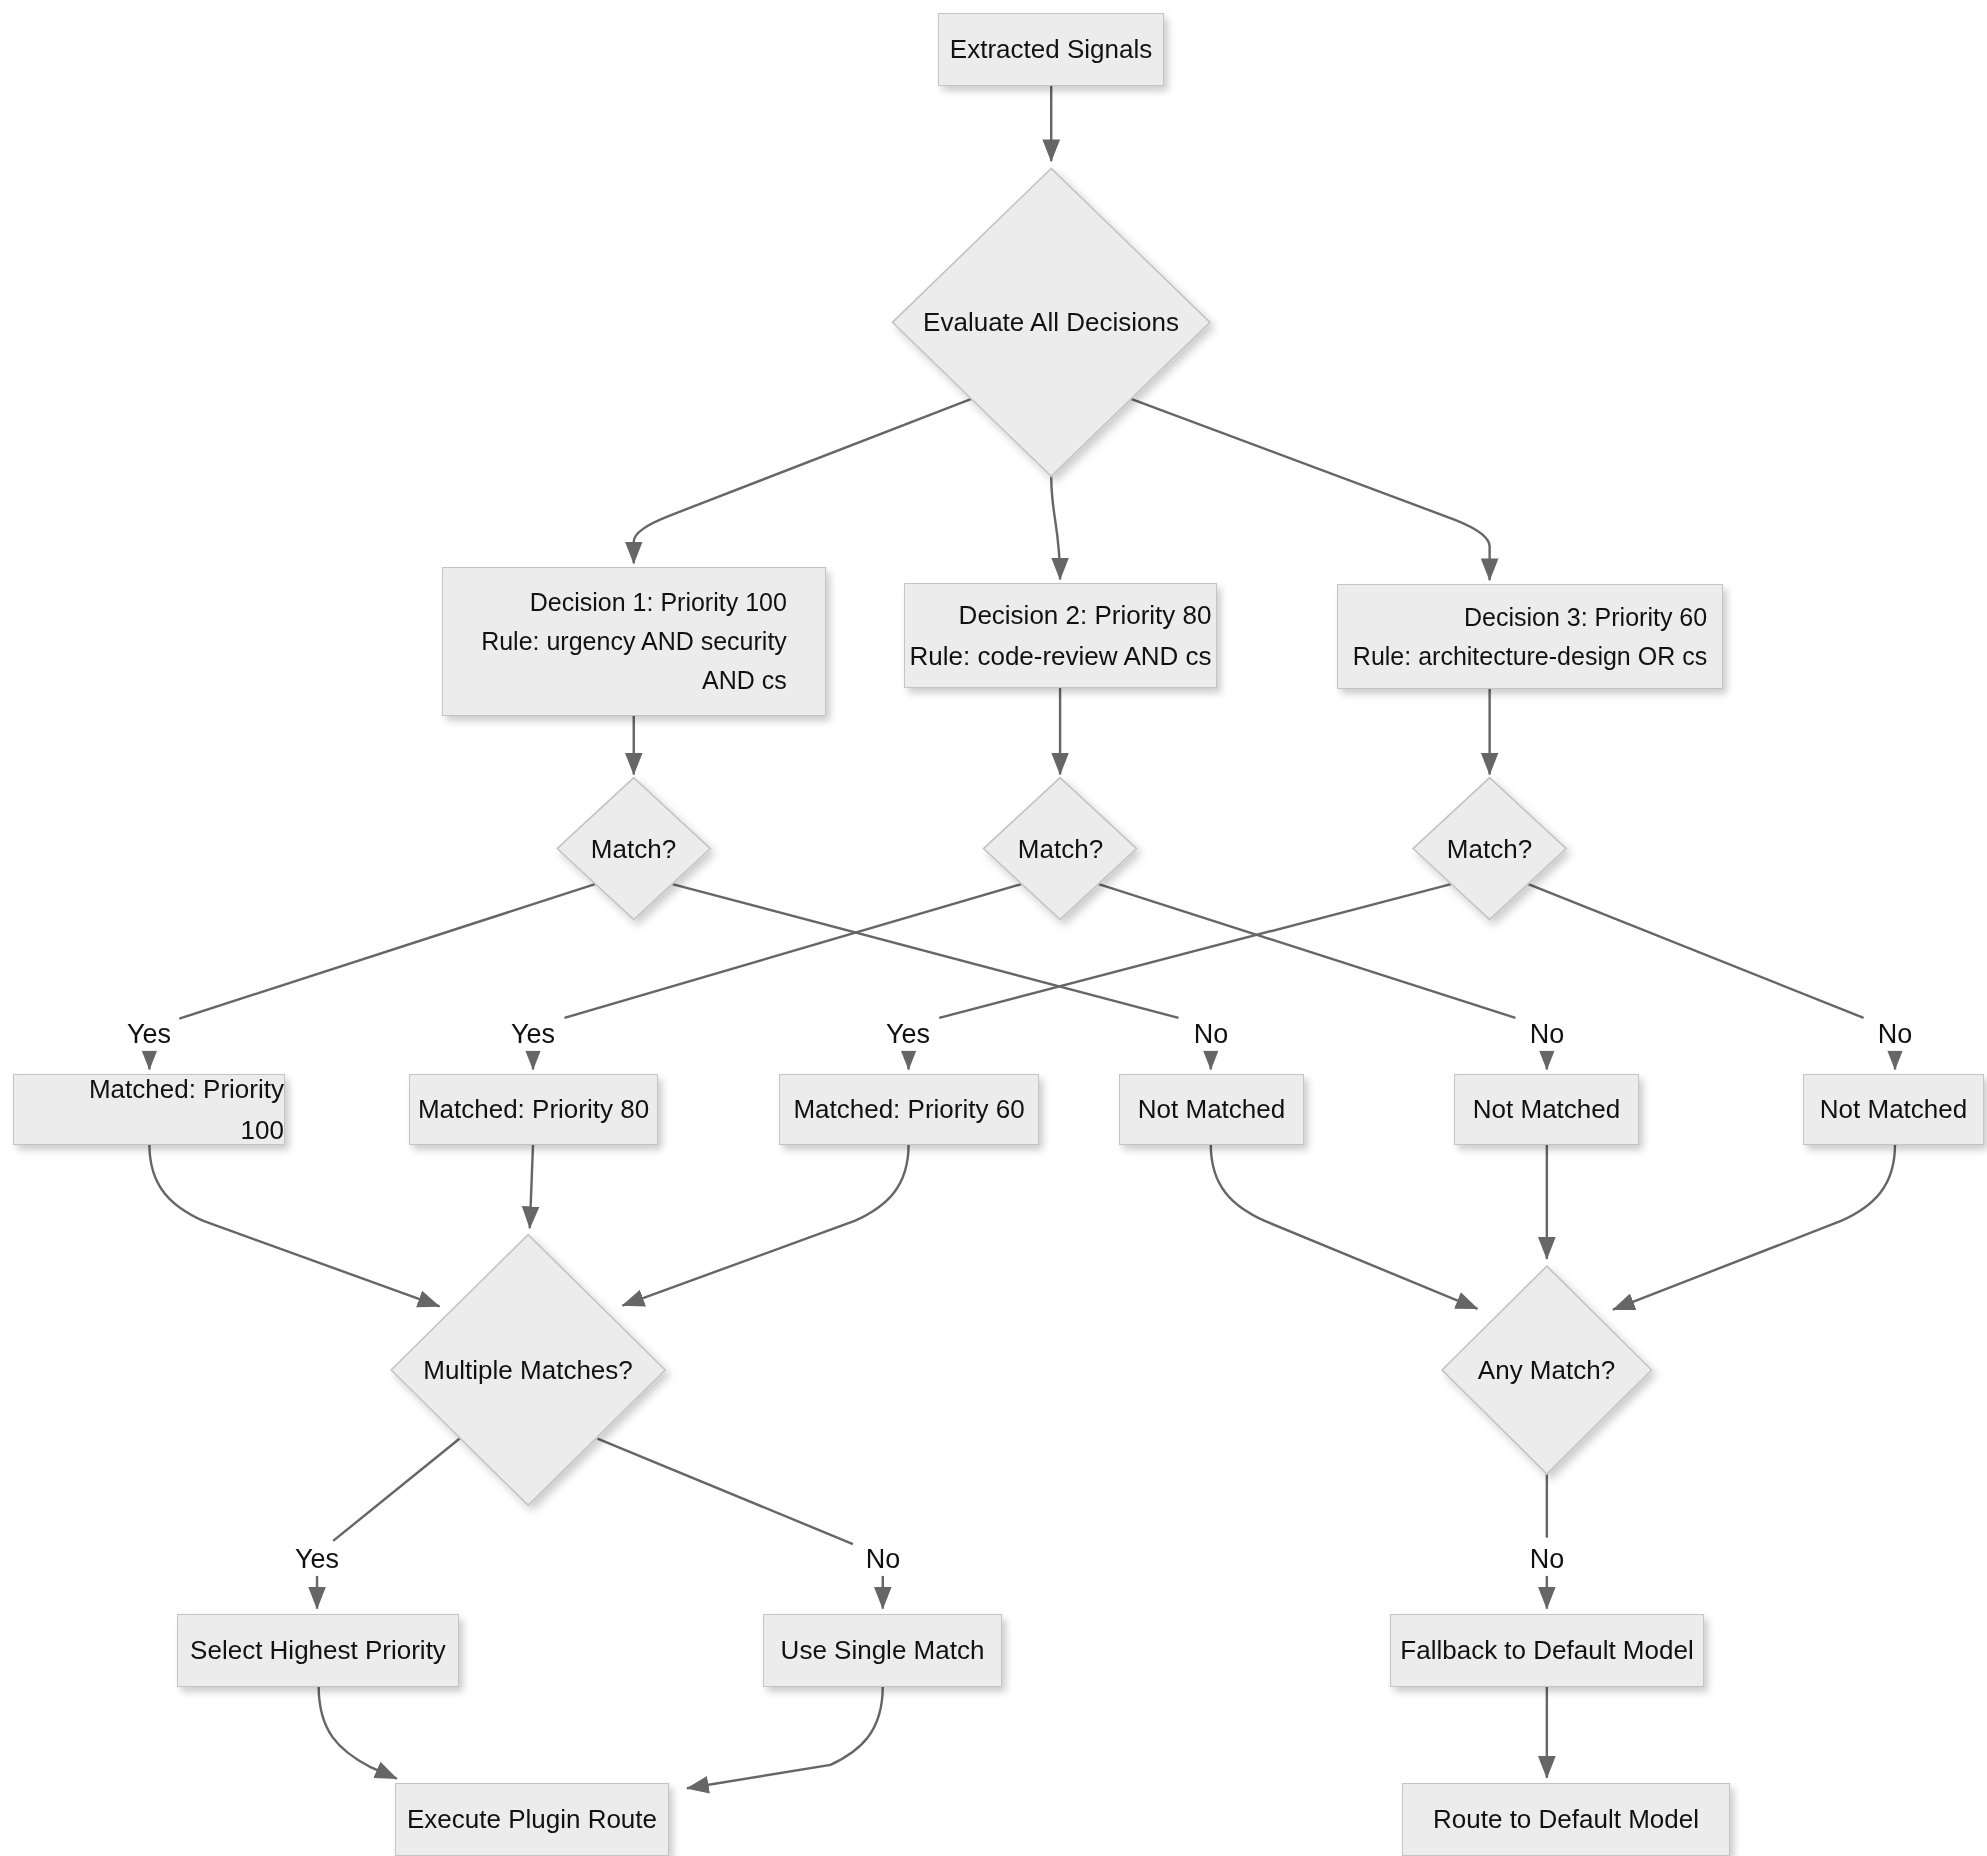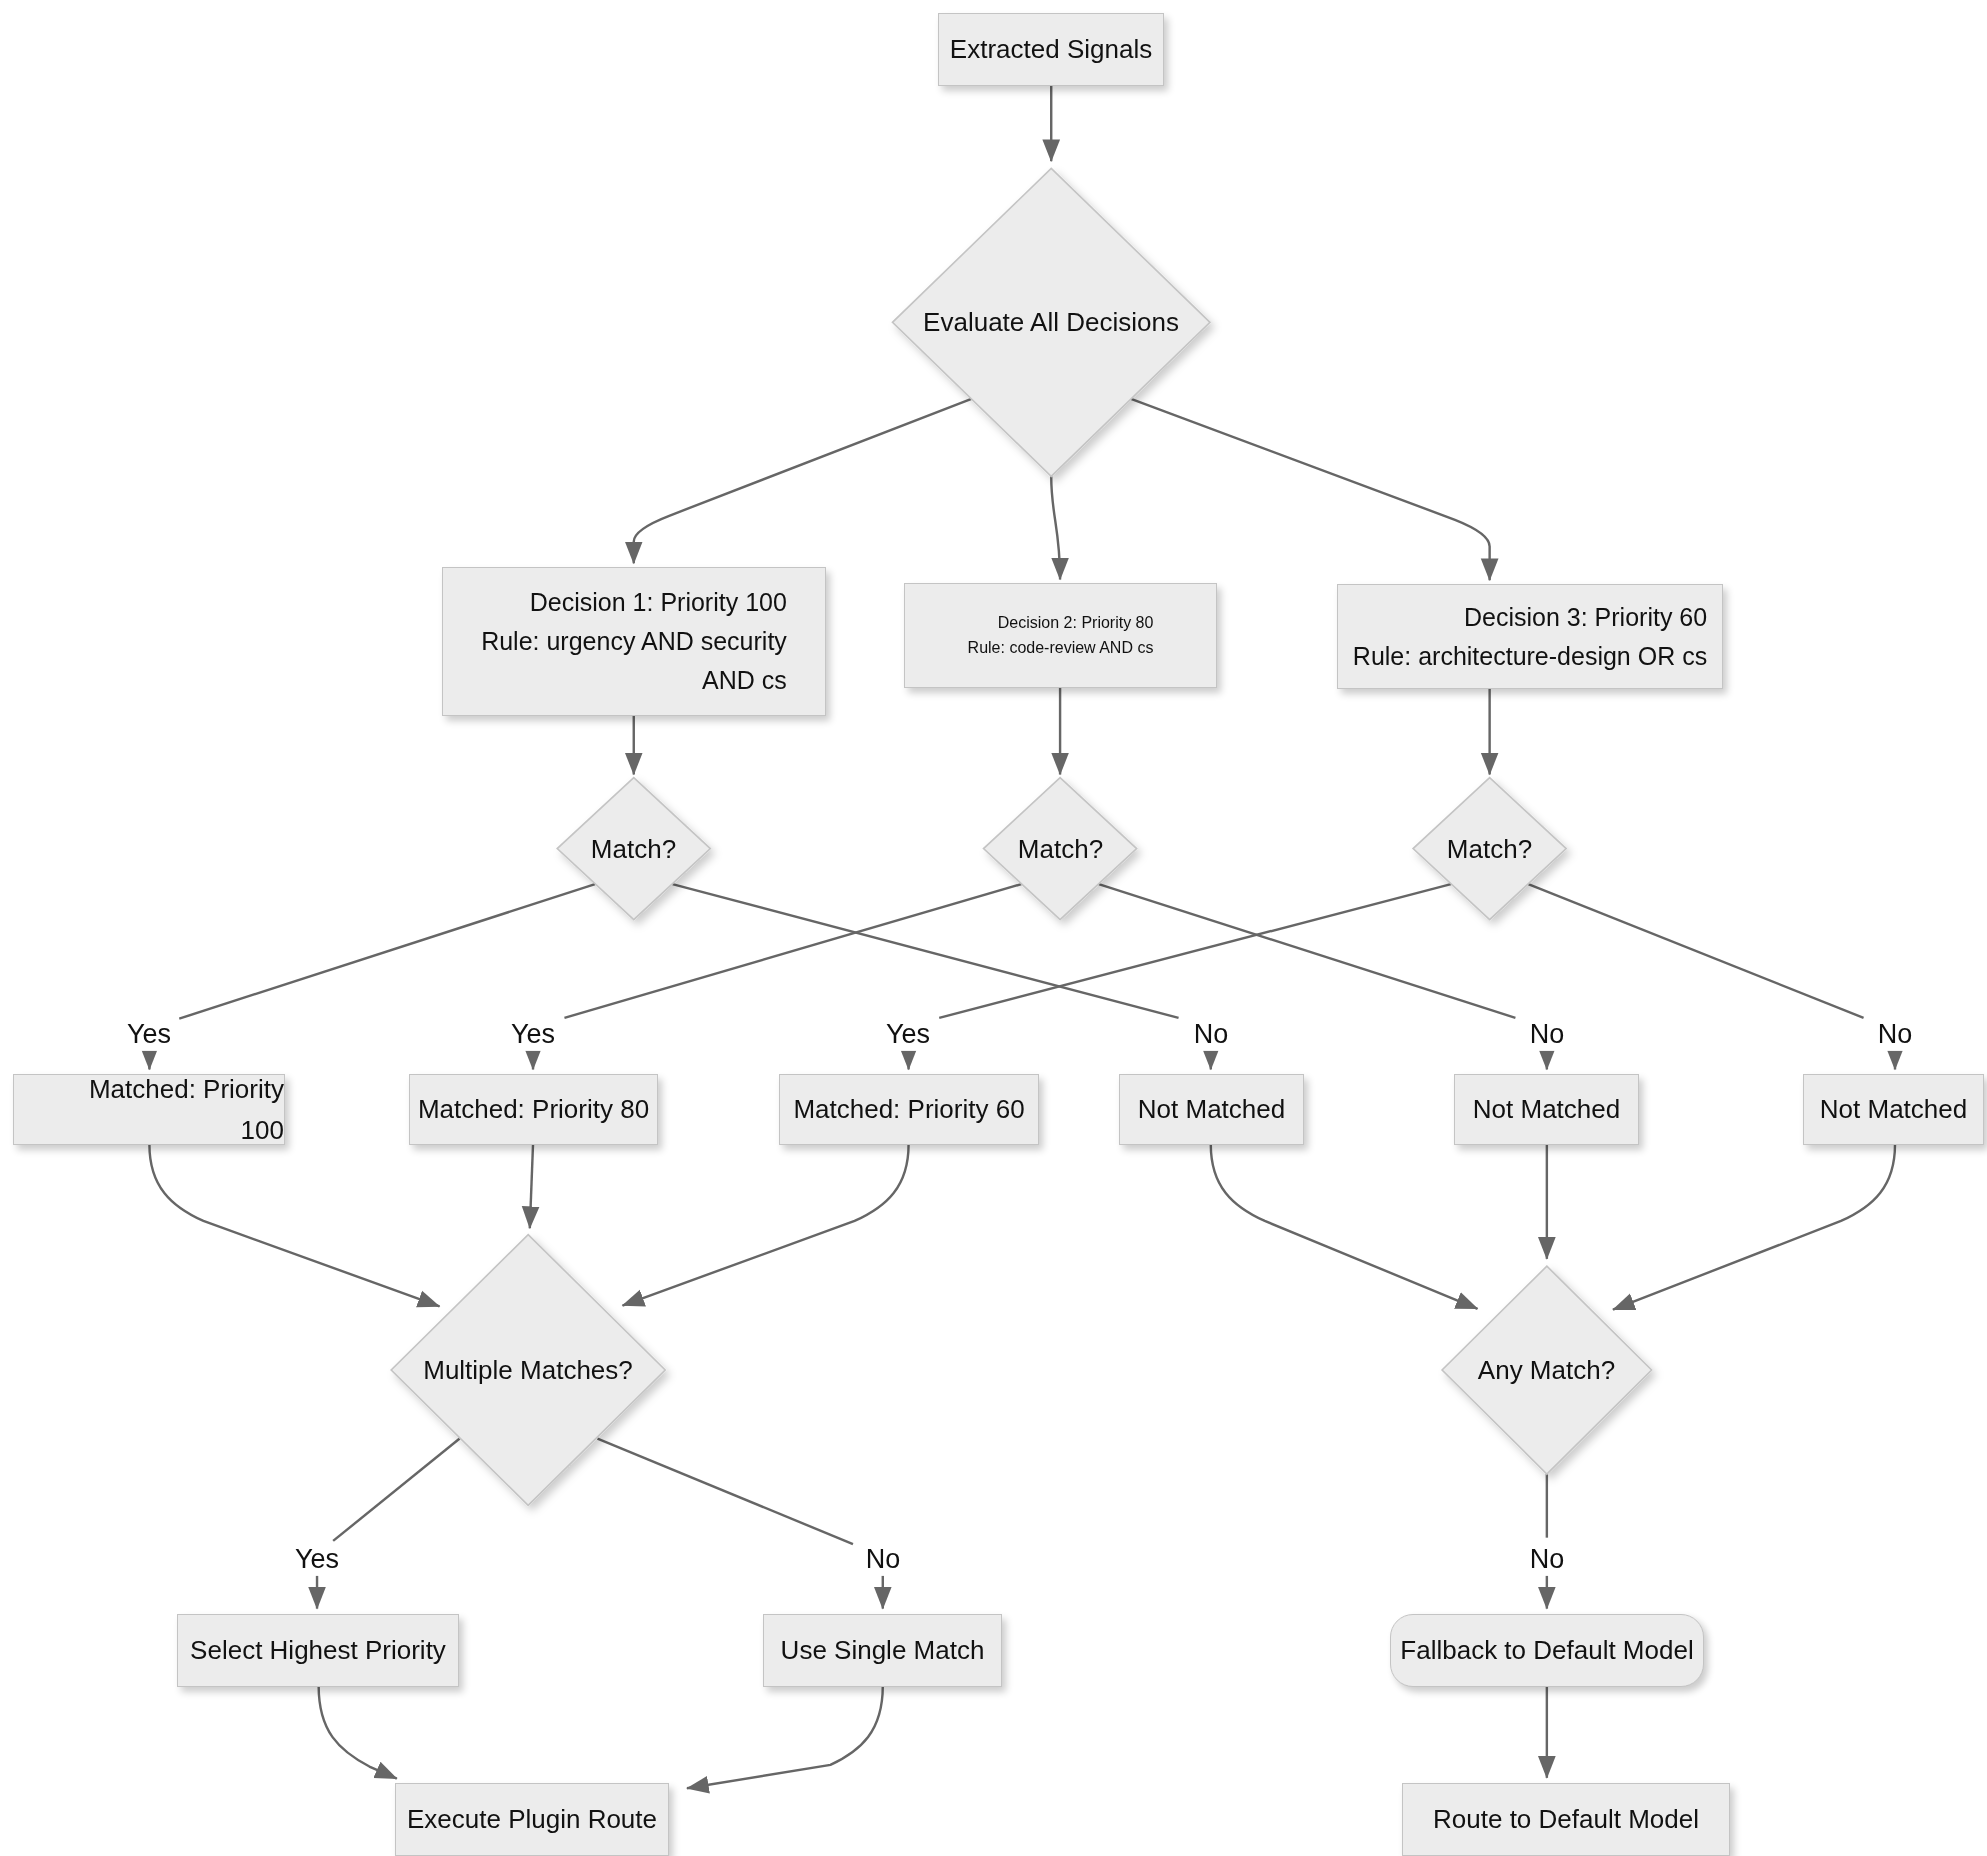--- a/index.html
+++ b/index.html
@@ -114,35 +114,35 @@
       <polygon class="dshape" points="1848,965 1943,1053 1848,1141 1753,1053"></polygon>
       <polygon class="dshape" points="655,1532 825,1700 655,1868 485,1700"></polygon>
       <polygon class="dshape" points="1919,1571 2049,1700 1919,1829 1789,1700"></polygon>
     </g>
   </svg>
 
   <div class="node" style="left:938px;top:13px;width:226px;height:73px;">Extracted Signals</div>
   <div class="node" style="left:442px;top:567px;width:384px;height:149px;font-size:25px;">Decision 1: Priority 100
 Rule: urgency AND security
 AND cs</div>
-  <div class="node" style="left:904px;top:583px;width:313px;height:105px;font-size:16px;">Decision 2: Priority 80
+  <div class="node" style="left:904px;top:583px;width:313px;height:105px;font-size:26px;">Decision 2: Priority 80
 Rule: code-review AND cs</div>
   <div class="node" style="left:1301px;top:584px;width:386px;height:105px;font-size:25px;margin-left:36px;">Decision 3: Priority 60
 Rule: architecture-design OR cs</div>
 
   <div class="node" style="left:13px;top:1074px;width:272px;height:71px;padding-left:36px;">Matched: Priority 100</div>
   <div class="node" style="left:409px;top:1074px;width:249px;height:71px;">Matched: Priority 80</div>
   <div class="node" style="left:779px;top:1074px;width:260px;height:71px;">Matched: Priority 60</div>
   <div class="node" style="left:1119px;top:1074px;width:185px;height:71px;">Not Matched</div>
   <div class="node" style="left:1454px;top:1074px;width:185px;height:71px;">Not Matched</div>
   <div class="node" style="left:1803px;top:1074px;width:181px;height:71px;">Not Matched</div>
 
   <div class="node" style="left:177px;top:1614px;width:282px;height:73px;">Select Highest Priority</div>
   <div class="node" style="left:763px;top:1614px;width:239px;height:73px;">Use Single Match</div>
-  <div class="node" style="left:1390px;top:1614px;width:314px;height:73px;border-radius:23px;">Fallback to Default Model</div>
+  <div class="node" style="left:1390px;top:1614px;width:314px;height:73px;">Fallback to Default Model</div>
   <div class="node" style="left:395px;top:1783px;width:274px;height:73px;">Execute Plugin Route</div>
   <div class="node" style="left:1402px;top:1783px;width:328px;height:73px;">Route to Default Model</div>
 
   <div class="dlabel" style="left:906px;top:282px;width:290px;height:81px;">Evaluate All Decisions</div>
   <div class="dlabel" style="left:577px;top:829px;width:113px;height:40px;">Match?</div>
   <div class="dlabel" style="left:1004px;top:829px;width:113px;height:40px;">Match?</div>
   <div class="dlabel" style="left:1433px;top:829px;width:113px;height:40px;">Match?</div>
   <div class="dlabel" style="left:407px;top:1350px;width:242px;height:40px;">Multiple Matches?</div>
   <div class="dlabel" style="left:1450px;top:1350px;width:193px;height:40px;">Any Match?</div>
 

